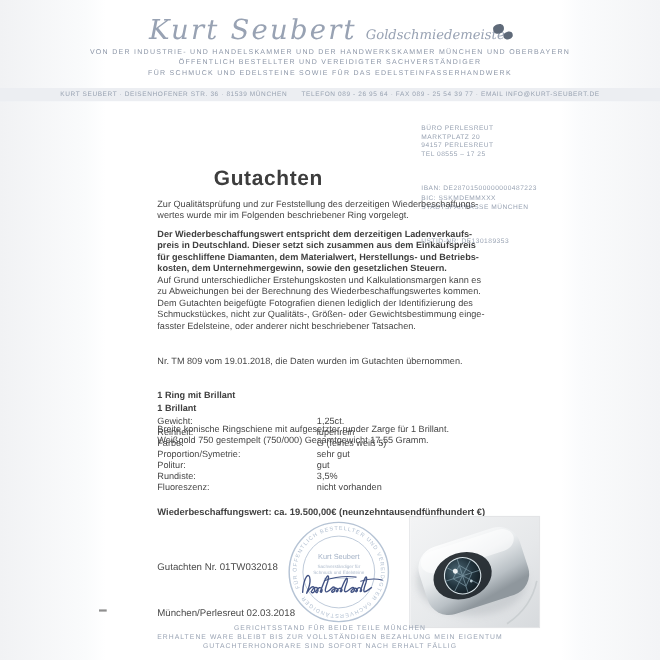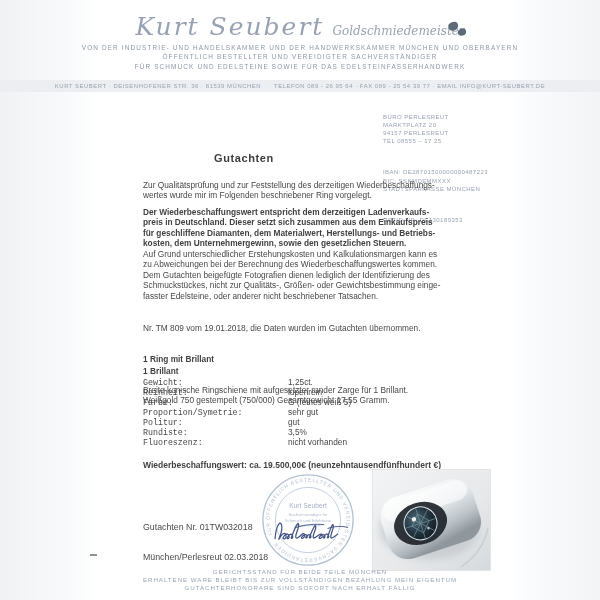--- a/index.html
+++ b/index.html
@@ -14,26 +14,26 @@
   .brand{top:12px;left:0;width:600px;text-align:center;color:#98a2b3;}
   .brand-name{font-family:"DejaVu Serif",serif;font-style:italic;font-size:25px;letter-spacing:2px;}
   .brand-suffix{font-family:"DejaVu Serif",serif;font-style:italic;font-size:12px;margin-left:8px;}
   .credentials{top:43px;left:0;width:600px;text-align:center;
     font-size:6.4px;letter-spacing:1.15px;line-height:9.3px;color:#8d97a8;}
   .address-bar{top:80px;left:0;width:600px;height:12px;background:#eceef2;
     font-size:5.9px;letter-spacing:0.55px;color:#99a3b2;text-align:center;line-height:12px;white-space:pre;}
   .office{top:96px;left:383px;font-size:6px;letter-spacing:0.45px;color:#99a3b3;line-height:8.3px;white-space:pre;}
   .office .grp{margin-bottom:6px;}
   
-  .doc-title{top:152px;left:0;width:488px;text-align:center;font-size:11px;font-weight:bold;
+  .doc-title{top:152px;left:0;width:488px;text-align:center;font-size:19px;font-weight:bold;
     color:#3d3d3d;letter-spacing:0.6px;}
   .para{left:143px;width:334px;font-size:8.3px;line-height:10.4px;color:#474747;white-space:pre;}
   .bold{font-weight:bold;color:#3f3f3f;}
   .spec-row{height:10px;line-height:10px;font-size:8.3px;color:#474747;}
-  .spec-label{display:inline-block;width:145px;font-family:Liberation Mono, monospace;}
+  .spec-label{display:inline-block;width:145px;}
   .cert-line{left:143px;font-size:8.8px;color:#4a4a4a;}
   
   .stamp{left:260px;top:472px;opacity:0.9;}
   .signature{left:272px;top:514px;}
   .photo{left:372px;top:469px;border:1px solid #e3e4e6;}
   .footer{top:568px;left:0;width:600px;text-align:center;font-size:6.2px;letter-spacing:0.95px;
     color:#9aa4b4;line-height:8.2px;}
   .artifact-dash{left:90px;top:554px;width:7px;height:1.5px;background:#8f8f8f;}
 </style>
 </head>
@@ -99,21 +99,21 @@
   <div class="spec-row"><span class="spec-label">Reinheit:</span><span>lupenrein</span></div>
   <div class="spec-row"><span class="spec-label">Farbe:</span><span>G (feines weiß 5)</span></div>
   <div class="spec-row"><span class="spec-label">Proportion/Symetrie:</span><span>sehr gut</span></div>
   <div class="spec-row"><span class="spec-label">Politur:</span><span>gut</span></div>
   <div class="spec-row"><span class="spec-label">Rundiste:</span><span>3,5%</span></div>
   <div class="spec-row"><span class="spec-label">Fluoreszenz:</span><span>nicht vorhanden</span></div>
 </div>
 
 <div class="abs para bold" style="top:460px;font-size:8.5px;">Wiederbeschaffungswert: ca. 19.500,00€ (neunzehntausendfünfhundert €)</div>
 
-<div class="abs cert-line" style="top:522px;">Gutachten Nr. 01TW032018</div>
+<div class="abs cert-line" style="top:510px;">Gutachten Nr. 01TW032018</div>
 <div class="abs cert-line" style="top:552px;">München/Perlesreut 02.03.2018</div>
 
 <div class="abs artifact-dash"></div>
 
 <svg class="abs stamp" width="96" height="96" viewBox="0 0 100 100">
   <defs>
     <path id="rimpath" d="M 50,50 m -40,0 a 40,40 0 1,1 80,0 a 40,40 0 1,1 -80,0"></path>
   </defs>
   <circle cx="50" cy="50" r="47" fill="none" stroke="#aebdd0" stroke-width="1.4"></circle>
   <circle cx="50" cy="50" r="34" fill="none" stroke="#b4c2d4" stroke-width="0.9"></circle>

